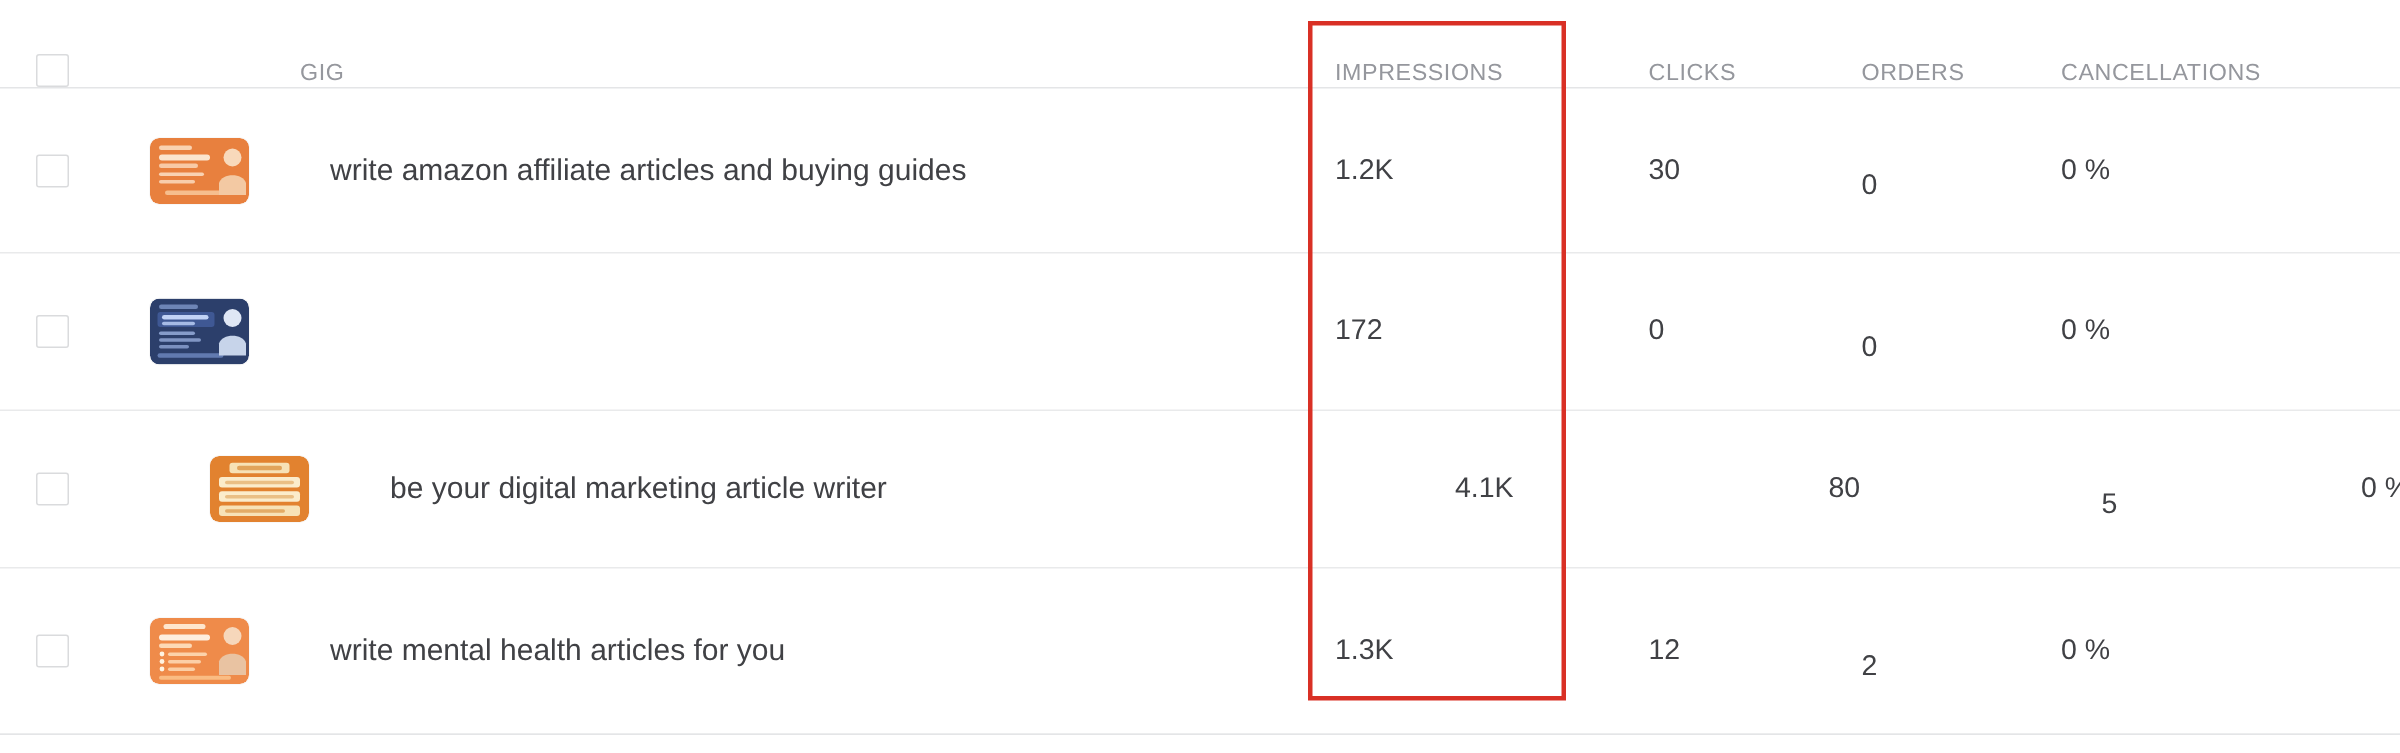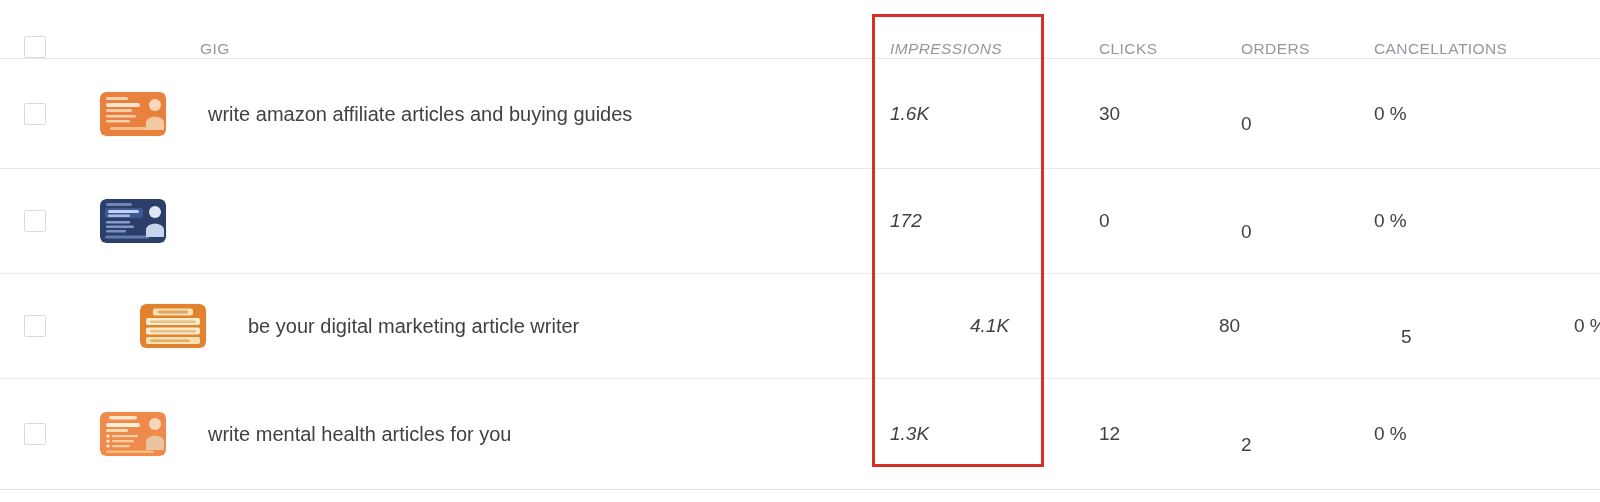--- a/index.html
+++ b/index.html
@@ -33,21 +33,21 @@
     font-size: 15.5px;
     letter-spacing: 0.4px;
     color: #95979d;
     font-weight: 400;
     white-space: nowrap;
   }
 
   
   .col-check   { width: 100px; flex: 0 0 100px; display: flex; justify-content: flex-start; padding-left: 24px; box-sizing: border-box; }
   .col-gig     { width: 772px; flex: 0 0 772px; display: flex; align-items: center; box-sizing: border-box; }
-  .col-impr    { width: 173px; flex: 0 0 173px; box-sizing: border-box; padding-left: 18px; font-style: italic; }
+  .col-impr    { width: 173px; flex: 0 0 173px; box-sizing: border-box; padding-left: 18px; }
   .col-clicks  { width: 142px; flex: 0 0 142px; box-sizing: border-box; padding-left: 18px; margin-left: 36px; }
   .col-orders  { width: 133px; flex: 0 0 133px; box-sizing: border-box; padding-left: 18px; margin-top: 21px; }
   .col-cancel  { width: 280px; flex: 0 0 280px; box-sizing: border-box; padding-left: 18px; }
 
   .table-header .col-gig { padding-left: 100px; }
 
   
   .checkbox {
     width: 22px;
     height: 22px;
@@ -80,21 +80,21 @@
     overflow: hidden;
     position: relative;
     box-shadow: 0 0 0 0.5px rgba(0,0,0,0.04);
   }
   .thumb svg { display: block; width: 66px; height: 44px; }
 
   .gig-title {
     font-size: 20px;
     line-height: 28px;
     color: #404145;
-    margin-left: 42px;
+    margin-left: 54px;
     max-width: 430px;
     font-weight: 400;
   }
 
   .cell-val {
     font-size: 19px;
     color: #404145;
     font-weight: 400;
     white-space: nowrap;
   }
@@ -161,21 +161,21 @@
           <rect x="6" y="23" width="30" height="2.4" rx="1.2" fill="#ffeeda" opacity="0.75"></rect>
           <rect x="6" y="28" width="24" height="2.4" rx="1.2" fill="#ffeeda" opacity="0.7"></rect>
           <rect x="10" y="35" width="40" height="3" rx="1.5" fill="#f9cda2" opacity="0.8"></rect>
           <circle cx="55" cy="13" r="6" fill="#f8d9bb"></circle>
           <path d="M46 30c2-7 16-7 18 0v8H46z" fill="#f3c9a3"></path>
         </svg>
       </div>
       <div class="gig-title">write amazon affiliate articles and buying guides</div>
     </div>
     <div class="col-impr">
-      <span class="cell-val">1.6K</span>
+      <span class="cell-val">1.2K</span>
     </div>
     <div class="col-clicks">
       <span class="cell-val">30</span>
     </div>
     <div class="col-orders">
       <span class="cell-val">0</span>
     </div>
     <div class="col-cancel">
       <span class="cell-val">0 %</span>
     </div>

